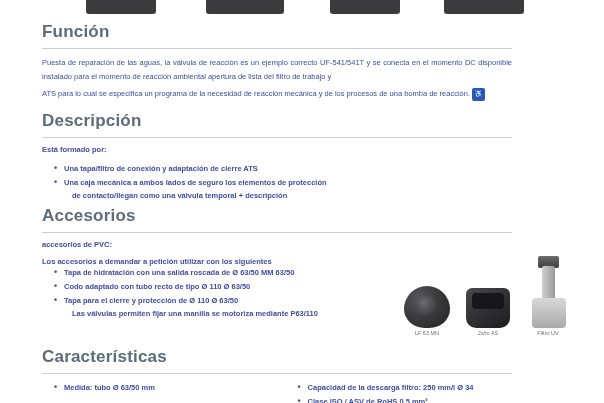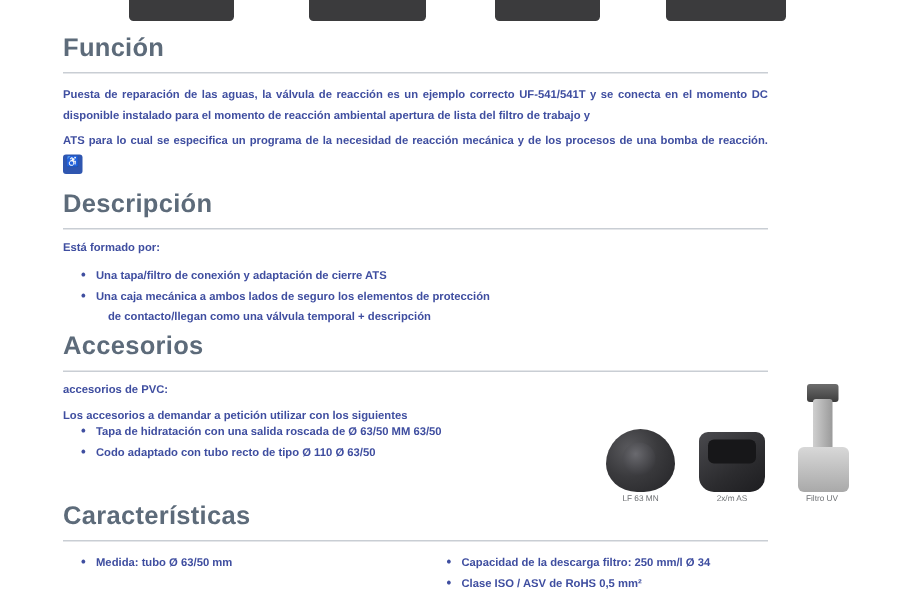--- a/index.html
+++ b/index.html
@@ -61,21 +61,21 @@
   }
   .rule {
     height: 1px;
     background: #c9ced4;
     margin: 0 0 7px 0;
     width: 100%;
   }
 
   p.body-text {
     font-size: 7.5px;
-    font-weight: bold;
+    font-weight: normal;
     color: #3f4ea0;
     line-height: 1.85;
     margin: 0 0 3px 0;
     text-align: justify;
   }
   p.lead {
     font-size: 7.5px;
     font-weight: bold;
     color: #3f4ea0;
     margin: 0 0 8px 0;
@@ -243,20 +243,24 @@
       <h2 class="section-title">Accesorios</h2>
       <div class="rule"></div>
       <p class="lead">accesorios de PVC:</p>
       <p class="lead" style="margin-bottom:0">Los accesorios a demandar a petición utilizar con los siguientes</p>
       <ul class="bullets">
         <li>
           <span>Tapa de hidratación con una salida roscada de Ø 63/50 MM 63/50</span>
         </li>
         <li>
           <span>Codo adaptado con tubo recto de tipo Ø 110 Ø 63/50</span>
+        </li>
+        <li>
+          <span>Tapa para el cierre y protección de Ø 110 Ø 63/50</span>
+          <span class="sub">Las válvulas permiten fijar una manilla se motoriza mediante P63/110</span>
         </li>
       </ul>
     </div>
 
     <div class="sec-caracteristicas">
       <h2 class="section-title">Características</h2>
       <div class="rule"></div>
       <div class="caract-cols">
         <div class="caract-col">
           <ul class="bullets">

